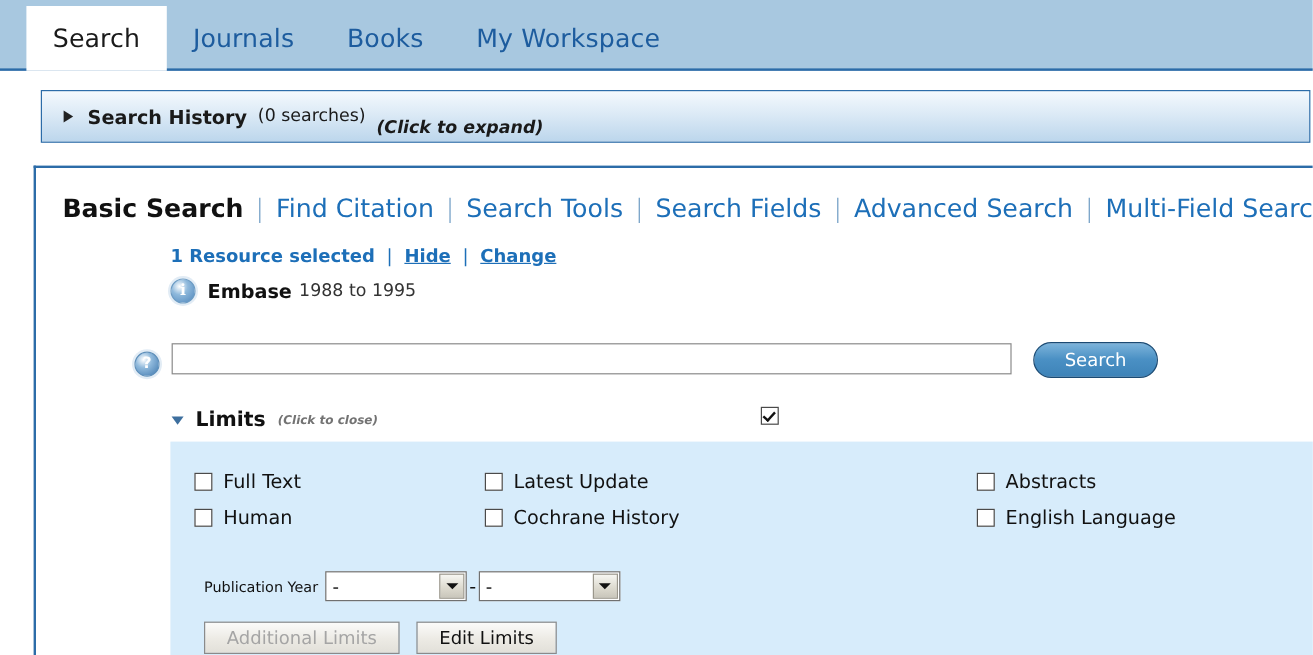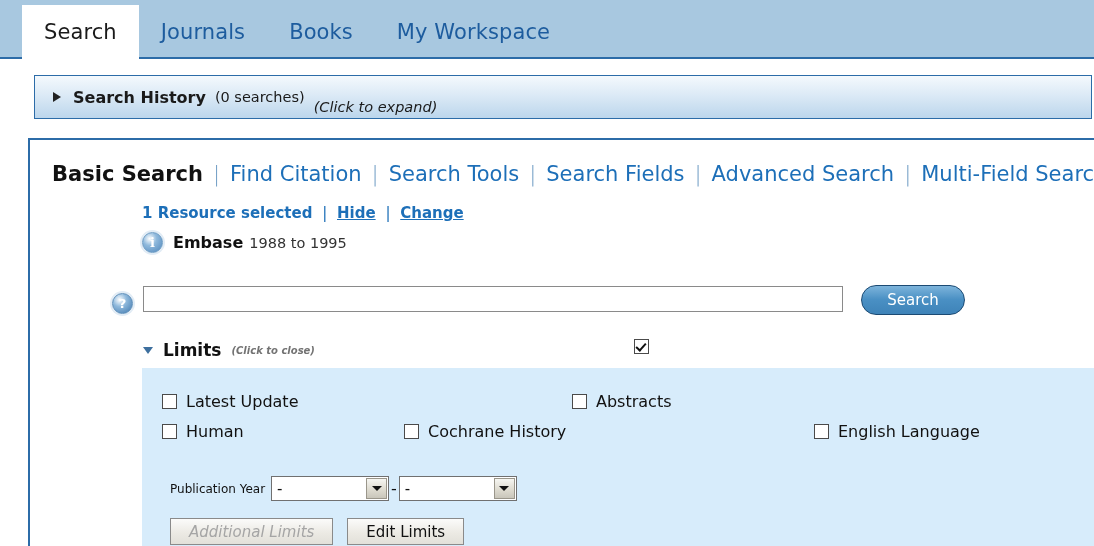--- a/index.html
+++ b/index.html
@@ -81,21 +81,21 @@
     color: #1a1a1a;
   }
   #search-history-bar .sh-count {
     font-size: 14.5px;
     color: #1a1a1a;
     margin-left: 9px;
   }
   #search-history-bar .sh-hint {
     font-size: 14.5px;
     font-style: italic;
-    font-weight: normal;
+    font-weight: bold;
     color: #1a1a1a;
     margin-left: 9px;
     margin-top: 20px;
   }
 
   
   #main-panel {
     position: absolute;
     left: 28px;
     top: 138px;
@@ -417,21 +417,20 @@
     font-size: 15px;
     font-family: "DejaVu Sans", "Liberation Sans", sans-serif;
     color: #111;
     cursor: pointer;
     padding: 0 18px;
     box-sizing: border-box;
   }
   .gbtn.disabled {
     color: #a5a5a5;
     cursor: default;
-    font-style: italic;
   }
   #limits-buttons .gap { width: 14px; }
 </style>
 </head>
 <body>
 
 <div id="top-tabbar">
   <div class="tabs">
     <div class="top-tab active">
         <span>Search</span>
@@ -498,20 +497,24 @@
   </div>
 
   <div id="include-related">
     <span class="cbox checked"></span>
   </div>
 
   <div id="limits-panel">
 
     <div id="limits-grid">
       <div class="limit-row">
+        <div class="limit-cell c1">
+          <span class="cbox"></span>
+          <span class="lbl">Full Text</span>
+        </div>
         <div class="limit-cell c2">
           <span class="cbox"></span>
           <span class="lbl">Latest Update</span>
         </div>
         <div class="limit-cell c3">
           <span class="cbox"></span>
           <span class="lbl">Abstracts</span>
         </div>
       </div>
       <div class="limit-row">

